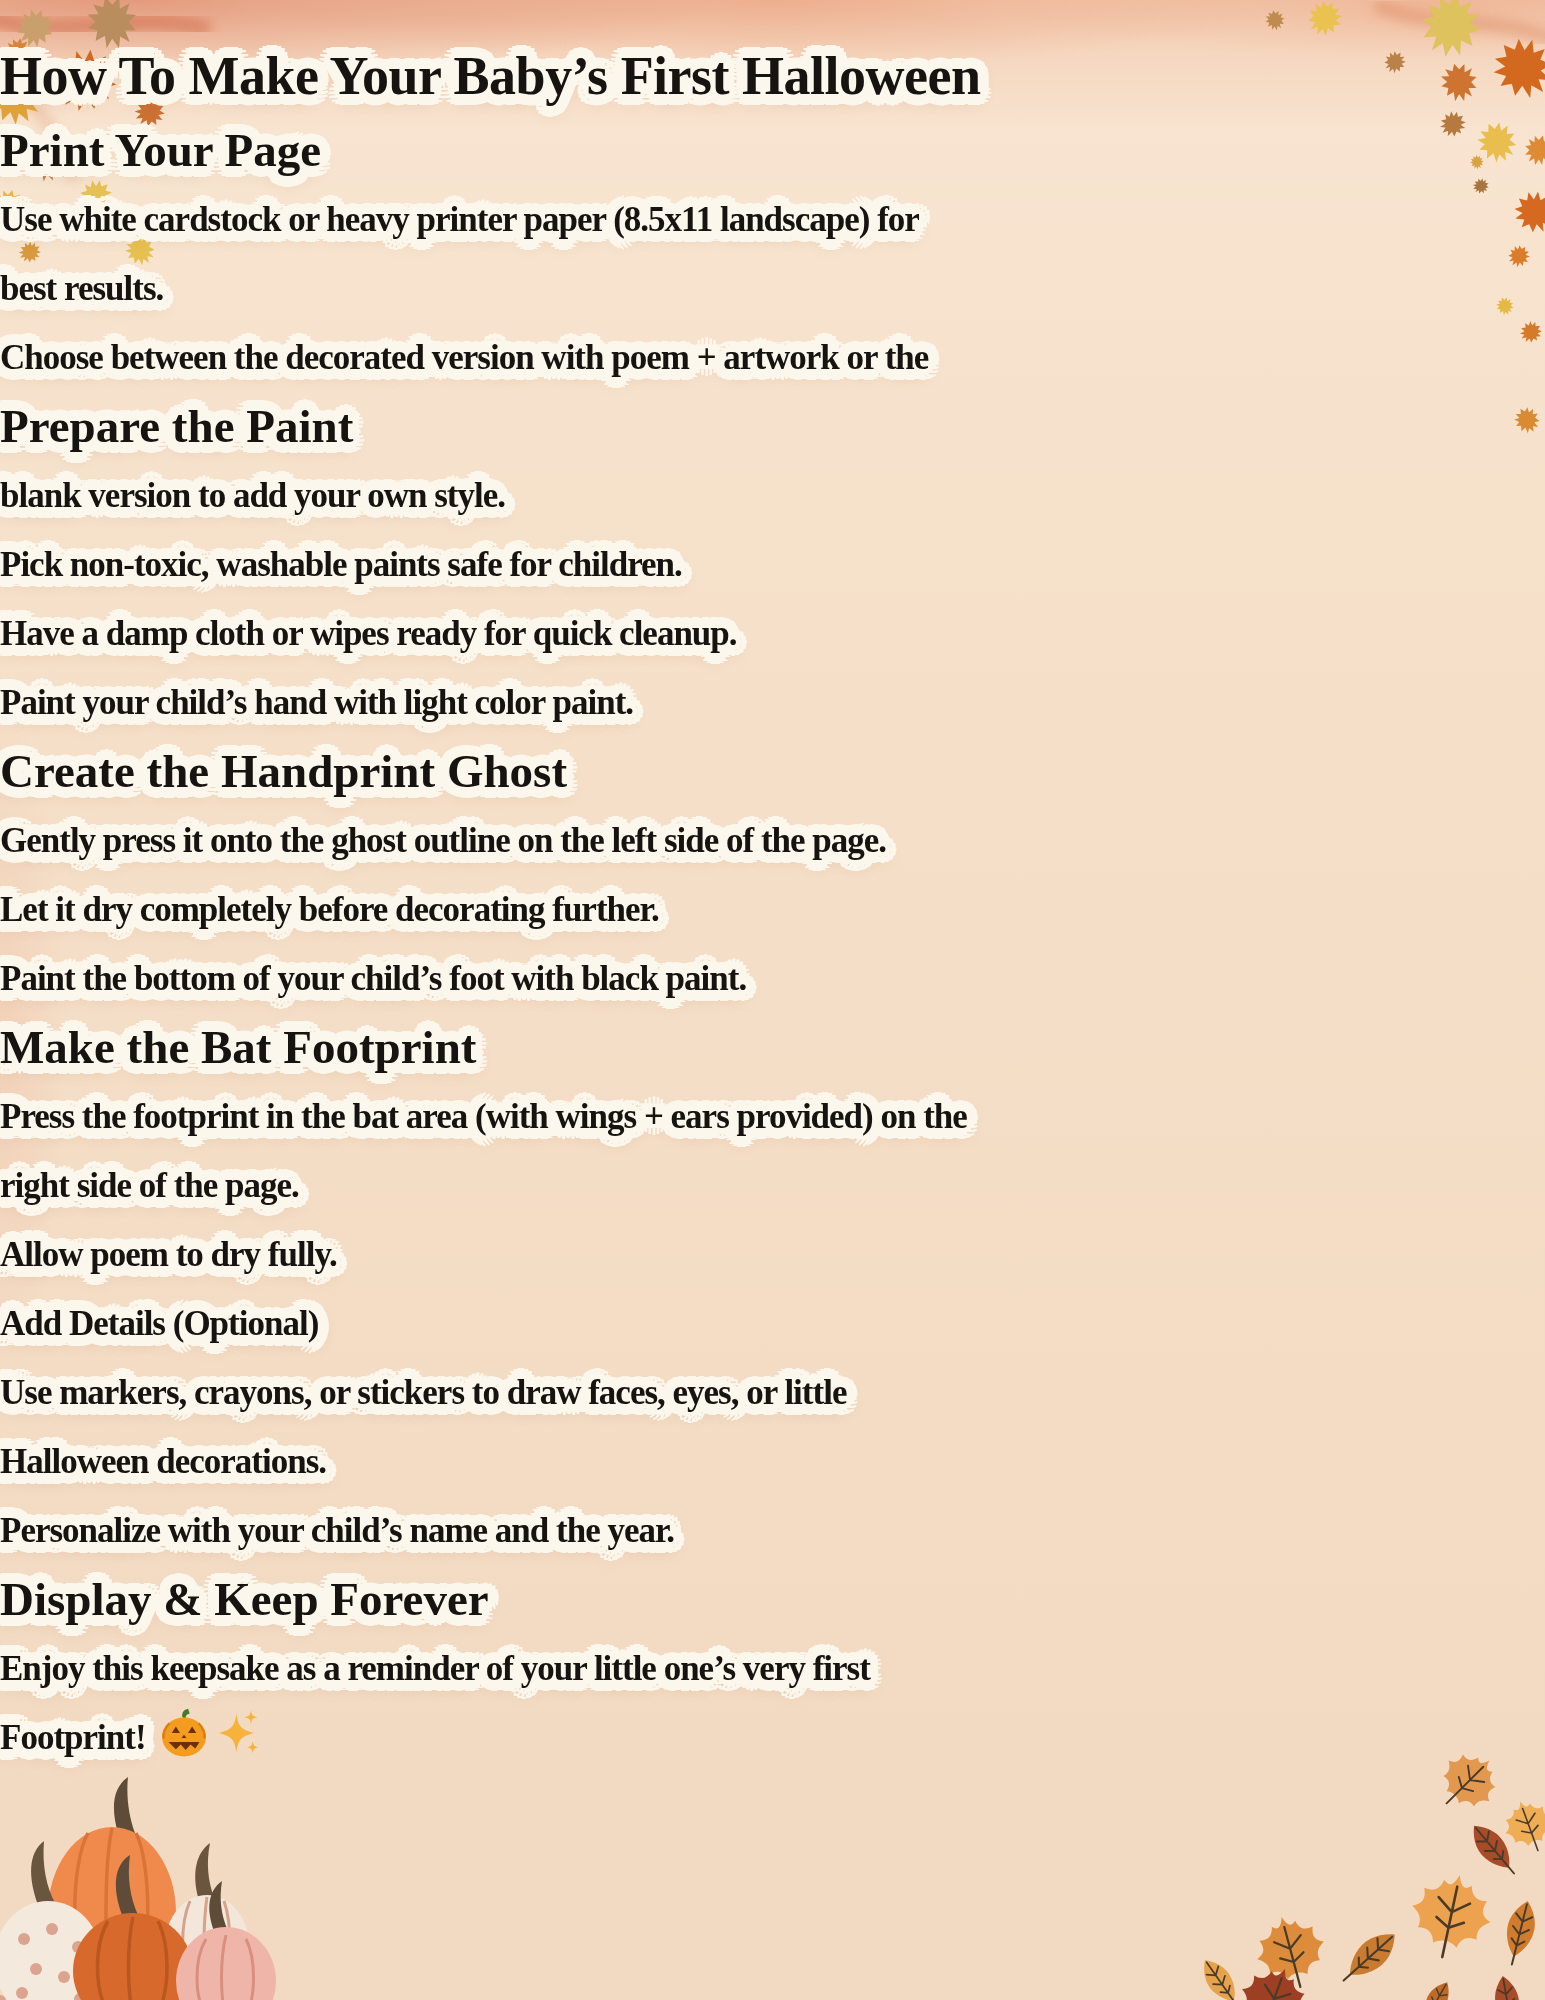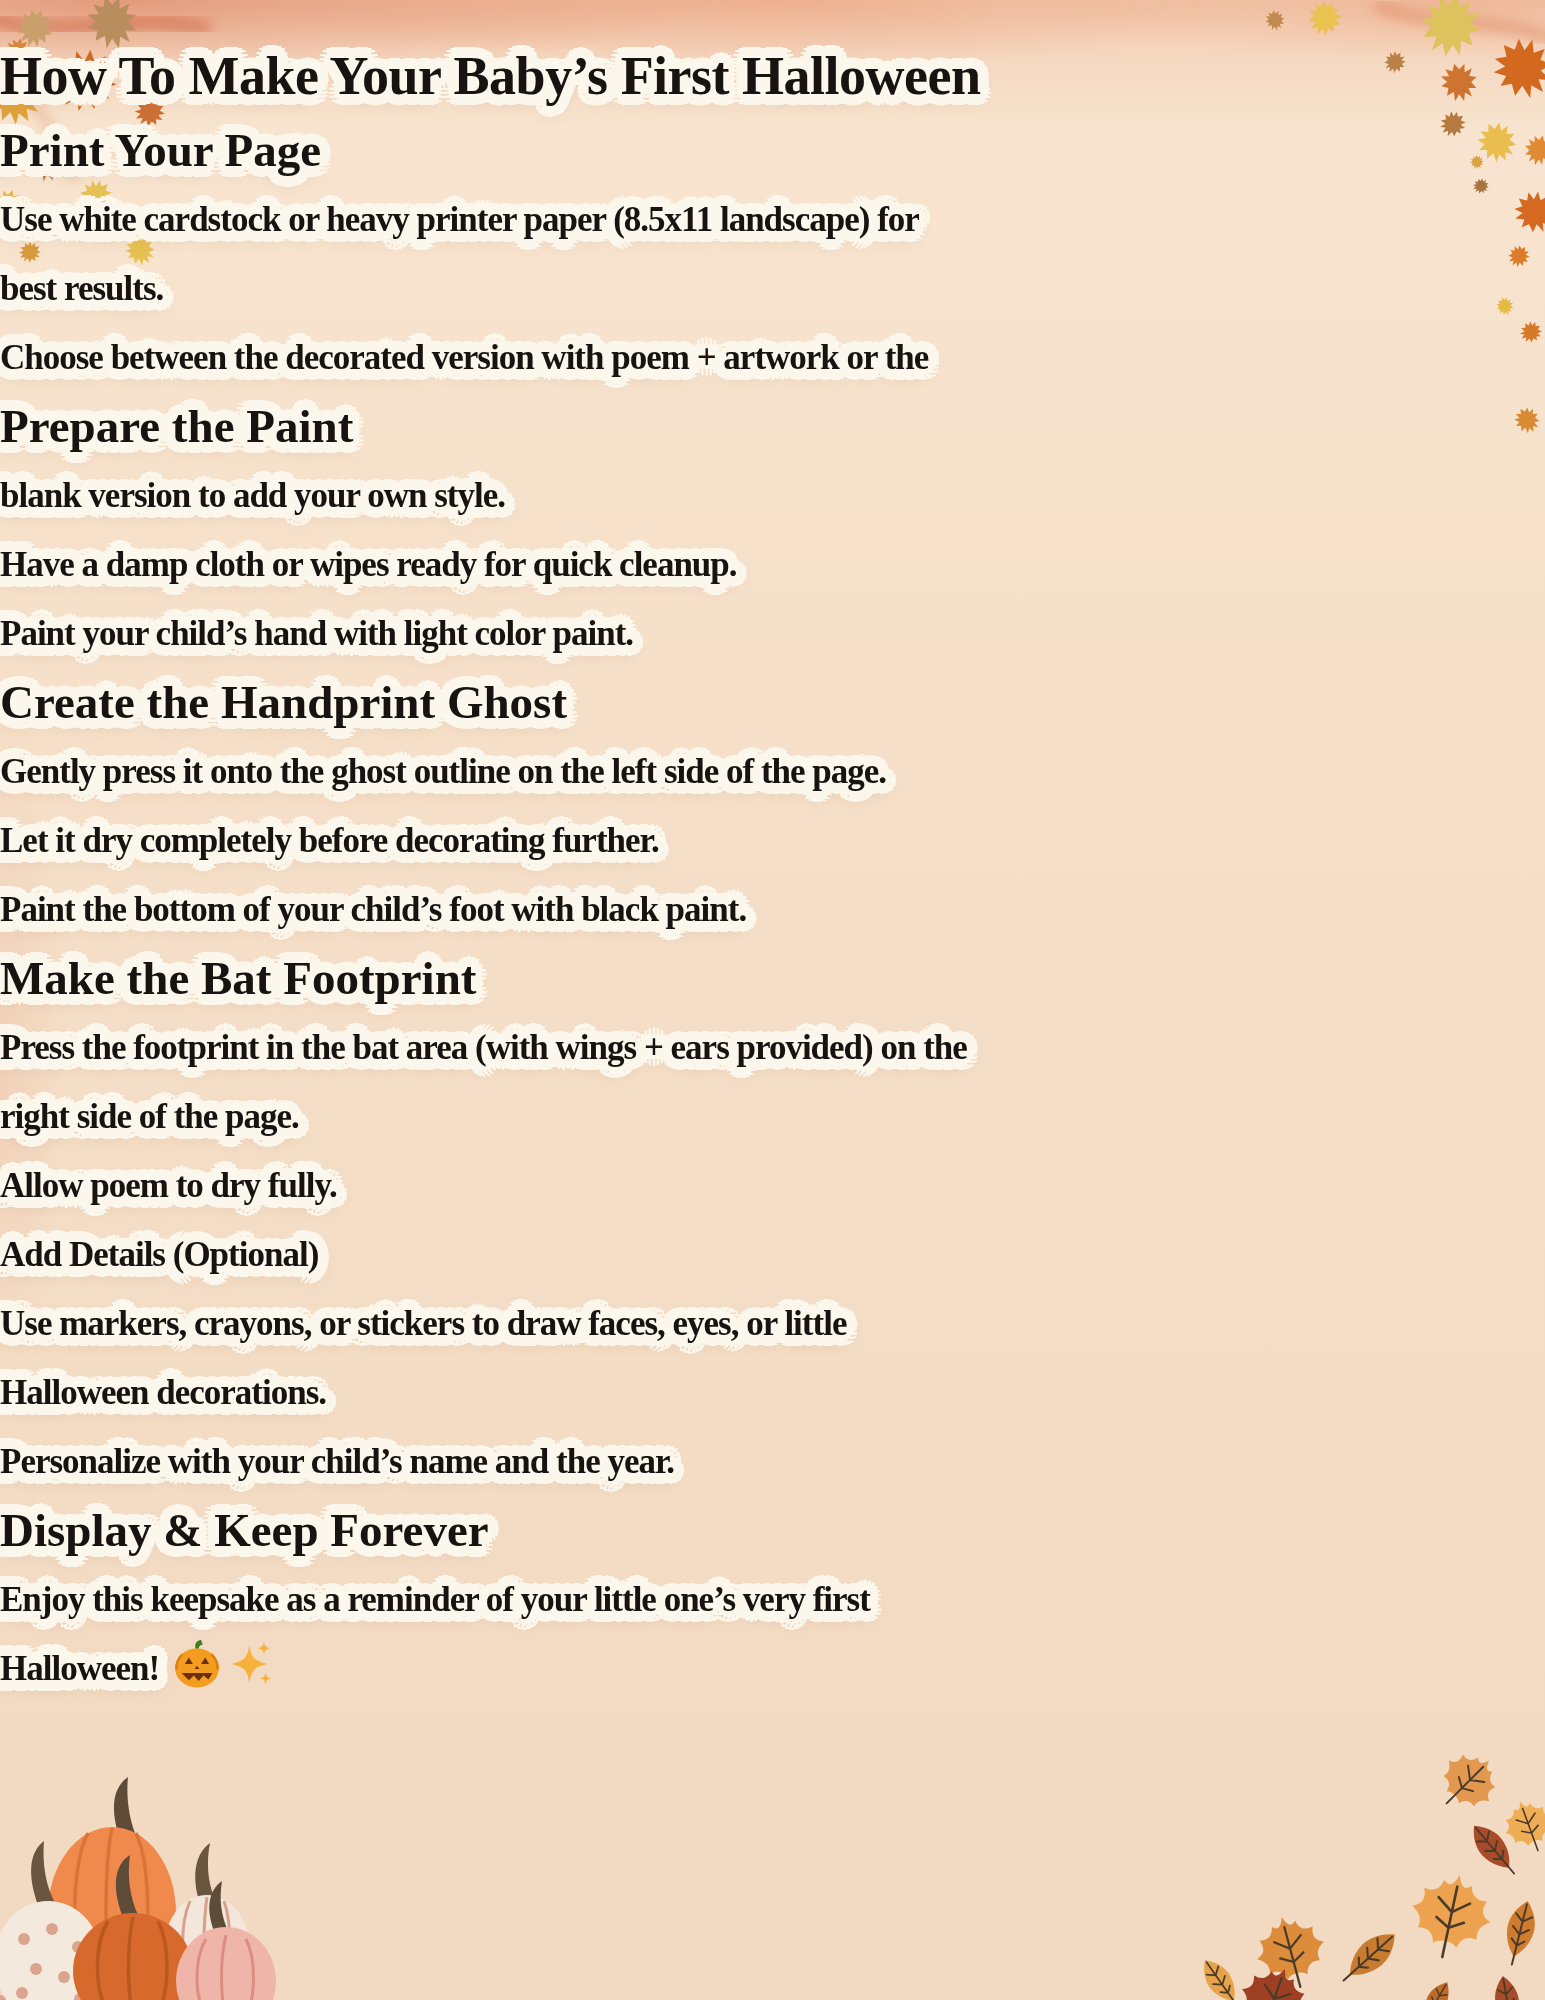--- a/index.html
+++ b/index.html
@@ -144,20 +144,21 @@
 <div class="doc">
   <div class="line title">How To Make Your Baby’s First Halloween</div>
 
   <div class="line heading">Print Your Page</div>
   <div class="line body">Use white cardstock or heavy printer paper (8.5x11 landscape) for</div>
   <div class="line body">best results.</div>
   <div class="line body">Choose between the decorated version with poem + artwork or the</div>
   <div class="line heading">Prepare the Paint</div>
 
   <div class="line body">blank version to add your own style.</div>
+  <div class="line body">Pick non-toxic, washable paints safe for children.</div>
   <div class="line body">Have a damp cloth or wipes ready for quick cleanup.</div>
 
   <div class="line body">Paint your child’s hand with light color paint.</div>
   <div class="line heading">Create the Handprint Ghost</div>
   <div class="line body">Gently press it onto the ghost outline on the left side of the page.</div>
   <div class="line body">Let it dry completely before decorating further.</div>
 
   <div class="line body">Paint the bottom of your child’s foot with black paint.</div>
   <div class="line heading">Make the Bat Footprint</div>
   <div class="line body">Press the footprint in the bat area (with wings + ears provided) on the</div>
@@ -166,21 +167,21 @@
 
   <div class="line heading small">Add Details (Optional)</div>
   <div class="line body">Use markers, crayons, or stickers to draw faces, eyes, or little</div>
   <div class="line body">Halloween decorations.</div>
   <div class="line body">Personalize with your child’s name and the year.</div>
 
   <div class="line heading">Display &amp; Keep Forever</div>
   <div class="line body">Enjoy this keepsake as a reminder of your little one’s very first</div>
 
   <div class="line body">
-    <span>Halloween!</span><svg class="emoji-svg" width="52" height="52" viewBox="0 0 64 64">
+    <span>Footprint!</span><svg class="emoji-svg" width="52" height="52" viewBox="0 0 64 64">
       <path d="M30,13 C29,6 32,3 37,2 L39,8 C35,9 34,11 34,14 Z" fill="#3f7d20"></path>
       <ellipse cx="32" cy="37" rx="27" ry="24" fill="#f39c1f"></ellipse>
       <path d="M14,20 C8,26 6,32 7,39 M50,20 C56,26 58,32 57,39" stroke="#d97e10" stroke-width="3" fill="none"></path>
       <path d="M17,32 L27,32 L22,24 Z" fill="#6b3008"></path>
       <path d="M37,32 L47,32 L42,24 Z" fill="#6b3008"></path>
       <path d="M29,38 L35,38 L32,34 Z" fill="#6b3008"></path>
       <path d="M13,43 L51,43 L46,51 L40,46 L34,53 L28,46 L22,52 L17,47 Z" fill="#6b3008"></path>
     </svg><svg class="emoji-svg" width="52" height="52" viewBox="0 0 64 64">
       <path d="M30,8 C32,24 36,28 52,32 C36,36 32,40 30,56 C28,40 24,36 8,32 C24,28 28,24 30,8 Z" fill="#f7b23b"></path>
       <path d="M48,4 C48.8,10 50,11.5 56,12.5 C50,13.8 48.8,15 48,21 C47.2,15 46,13.8 40,12.5 C46,11.5 47.2,10 48,4 Z" fill="#f7b23b"></path>

